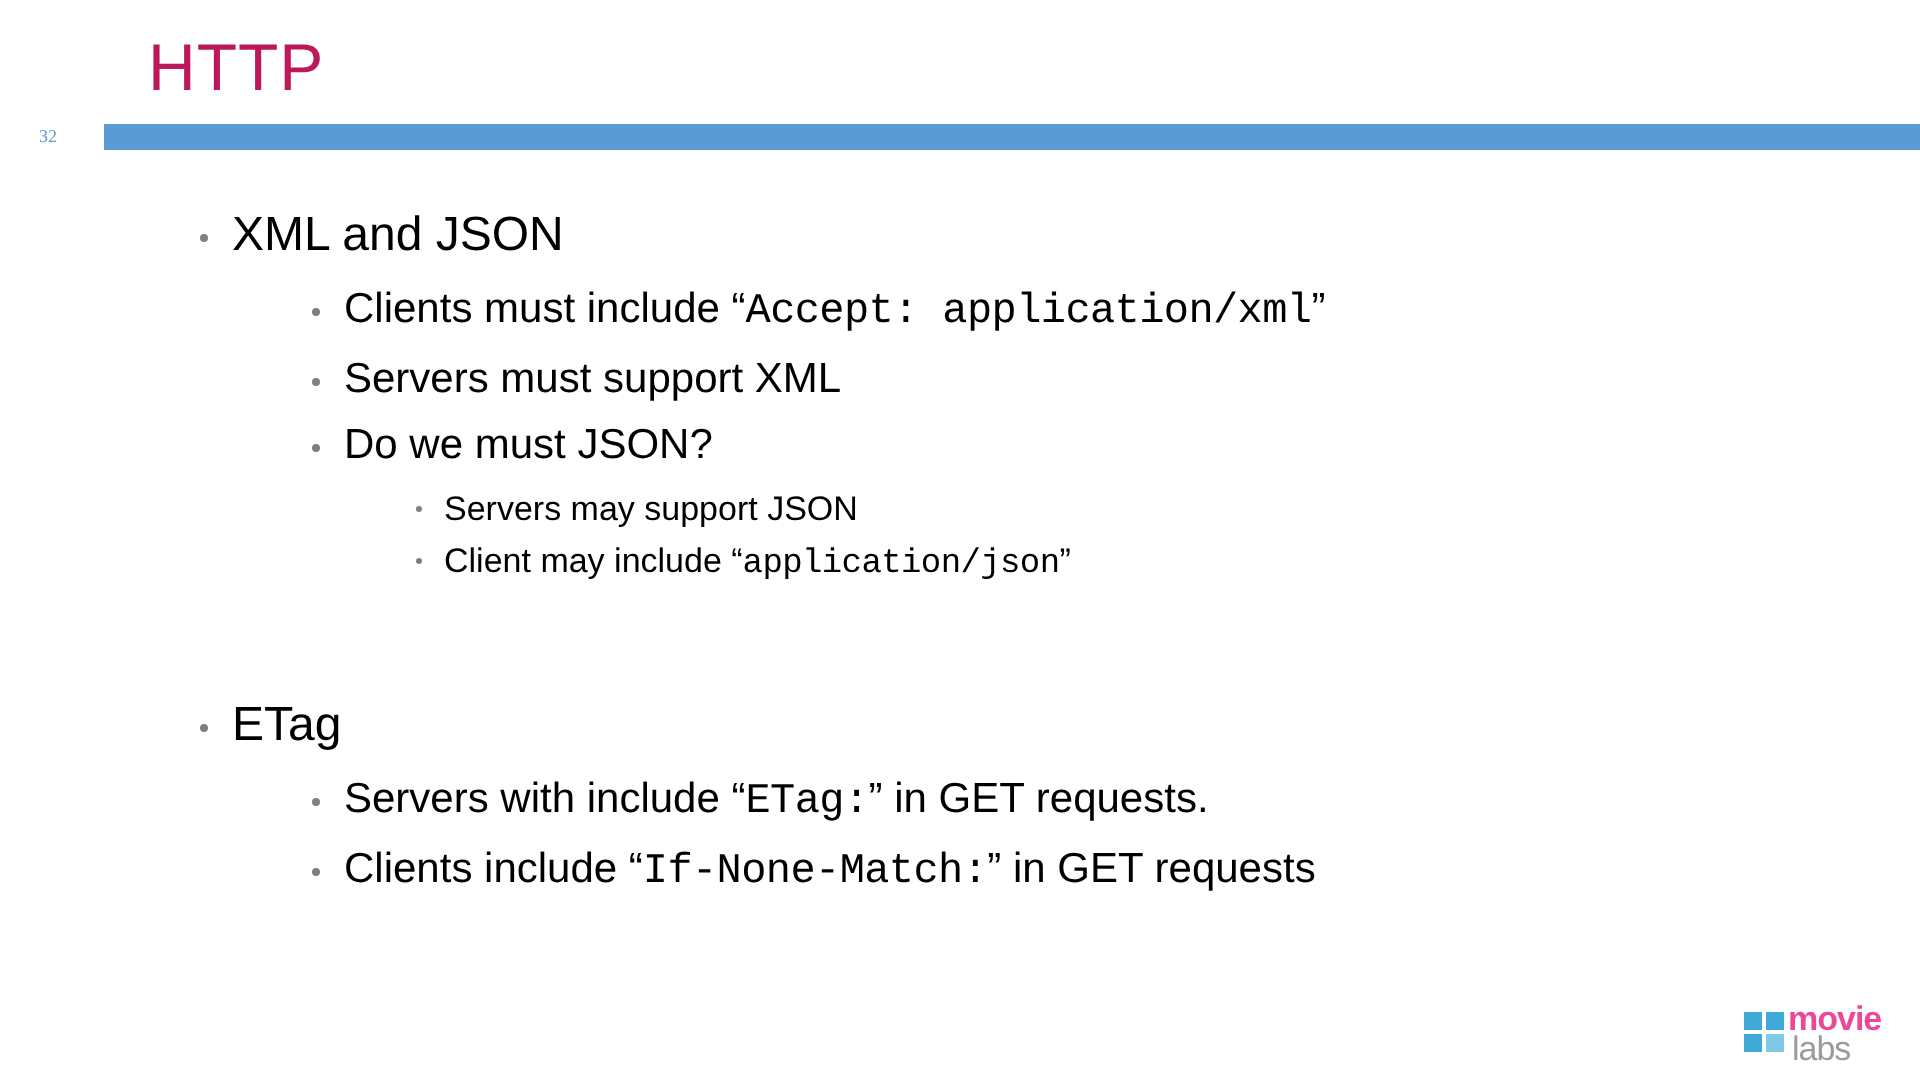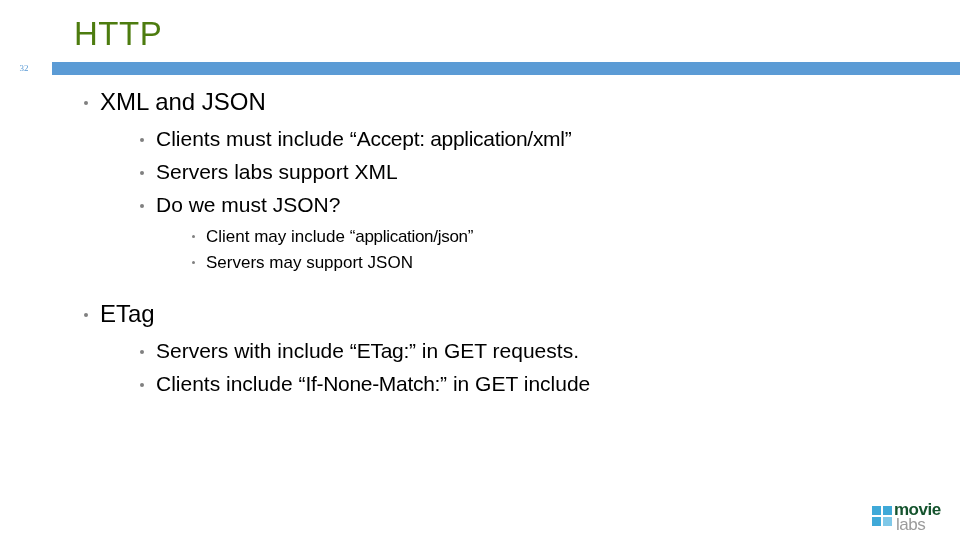--- a/index.html
+++ b/index.html
@@ -15,21 +15,21 @@
     position: relative;
   }
 
   
   .slide-title {
     position: absolute;
     left: 74px;
     top: 14px;
     font-size: 33px;
     line-height: 40px;
-    color: #4d7c0f;
+    color: #be185d;
     font-weight: normal;
     letter-spacing: 0.5px;
   }
 
   
   .header-rule {
     position: absolute;
     left: 0;
     top: 62px;
     width: 960px;
@@ -61,21 +61,21 @@
   
   .body {
     position: absolute;
     left: 0;
     top: 86px;
     width: 960px;
   }
 
   ul.lvl1, ul.lvl2, ul.lvl3 {
     list-style: none;
-    margin: 0;
+    margin: 16px;
     padding: 0;
   }
 
   
   li.l1 {
     position: relative;
     padding-left: 30px;
     margin-bottom: 2px;
   }
   li.l1 > .txt {
@@ -140,21 +140,21 @@
     position: absolute;
     left: 8px;
     top: 11px;
     width: 3px;
     height: 3px;
     background: #808080;
     border-radius: 50%;
   }
 
   .mono {
-    font-family: Liberation Sans, sans-serif;
+    font-family: Liberation Mono, monospace;
     letter-spacing: -0.3px;
   }
   .ital {
   }
 
   .sec-gap {
     height: 20px;
   }
 
   
@@ -181,21 +181,21 @@
   }
   .logo .grid i.a { left: 0;  top: 0; }
   .logo .grid i.b { left: 11px; top: 0; }
   .logo .grid i.c { left: 0;  top: 11px; }
   .logo .grid i.d { left: 11px; top: 11px; background: #7fc8e8; }
   .logo .word1 {
     position: absolute;
     left: 22px;
     top: 0px;
     font-size: 17px;
-    color: #14532d;
+    color: #ec4899;
     font-weight: bold;
     letter-spacing: -0.5px;
   }
   .logo .word2 {
     position: absolute;
     left: 24px;
     top: 15px;
     font-size: 17px;
     color: #9b9b9b;
     font-weight: normal;
@@ -220,34 +220,34 @@
         <span class="bullet"></span>
         <span class="txt">XML and JSON</span>
 
         <ul class="lvl2">
           <li class="l2">
             <span class="bullet"></span>
             <span class="txt"><span>Clients </span><span class="ital">must</span><span> include “</span><span class="mono">Accept:  application/xml</span><span>”</span></span>
           </li>
           <li class="l2">
             <span class="bullet"></span>
-            <span class="txt"><span>Servers labs support XML</span></span>
+            <span class="txt"><span>Servers must support XML</span></span>
           </li>
           <li class="l2">
             <span class="bullet"></span>
             <span class="txt"><span>Do we must JSON?</span></span>
 
             <ul class="lvl3">
               <li class="l3">
                 <span class="bullet"></span>
-                <span class="txt"><span>Client </span><span class="ital">may</span><span> include “</span><span class="mono">application/json</span><span>”</span></span>
+                <span class="txt"><span>Servers </span><span class="ital">may</span><span> support JSON</span></span>
               </li>
               <li class="l3">
                 <span class="bullet"></span>
-                <span class="txt"><span>Servers </span><span class="ital">may</span><span> support JSON</span></span>
+                <span class="txt"><span>Client </span><span class="ital">may</span><span> include “</span><span class="mono">application/json</span><span>”</span></span>
               </li>
             </ul>
           </li>
         </ul>
       </li>
     </ul>
   </div>
 
   <div class="sec-gap"></div>
 
@@ -257,21 +257,21 @@
         <span class="bullet"></span>
         <span class="txt">ETag</span>
 
         <ul class="lvl2">
           <li class="l2">
             <span class="bullet"></span>
             <span class="txt"><span>Servers with include “</span><span class="mono">ETag:</span><span>” in GET requests.</span></span>
           </li>
           <li class="l2">
             <span class="bullet"></span>
-            <span class="txt"><span>Clients include “</span><span class="mono">If-None-Match:</span><span>” in GET include</span></span>
+            <span class="txt"><span>Clients include “</span><span class="mono">If-None-Match:</span><span>” in GET requests</span></span>
           </li>
         </ul>
       </li>
     </ul>
   </div>
 
 </div>
 
 <div class="logo">
   <span class="grid">

